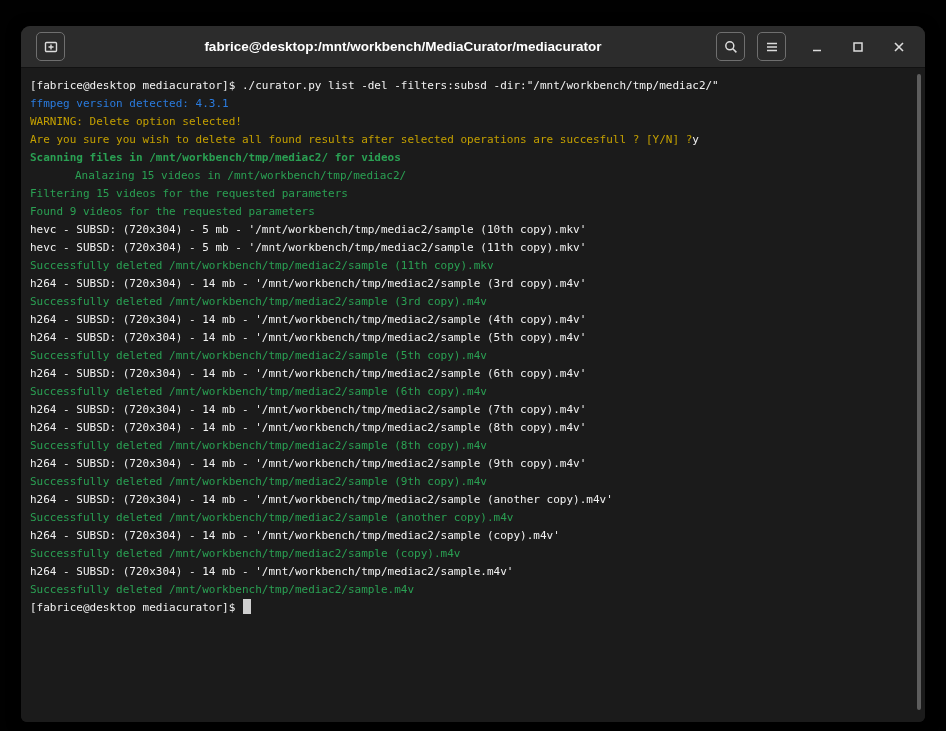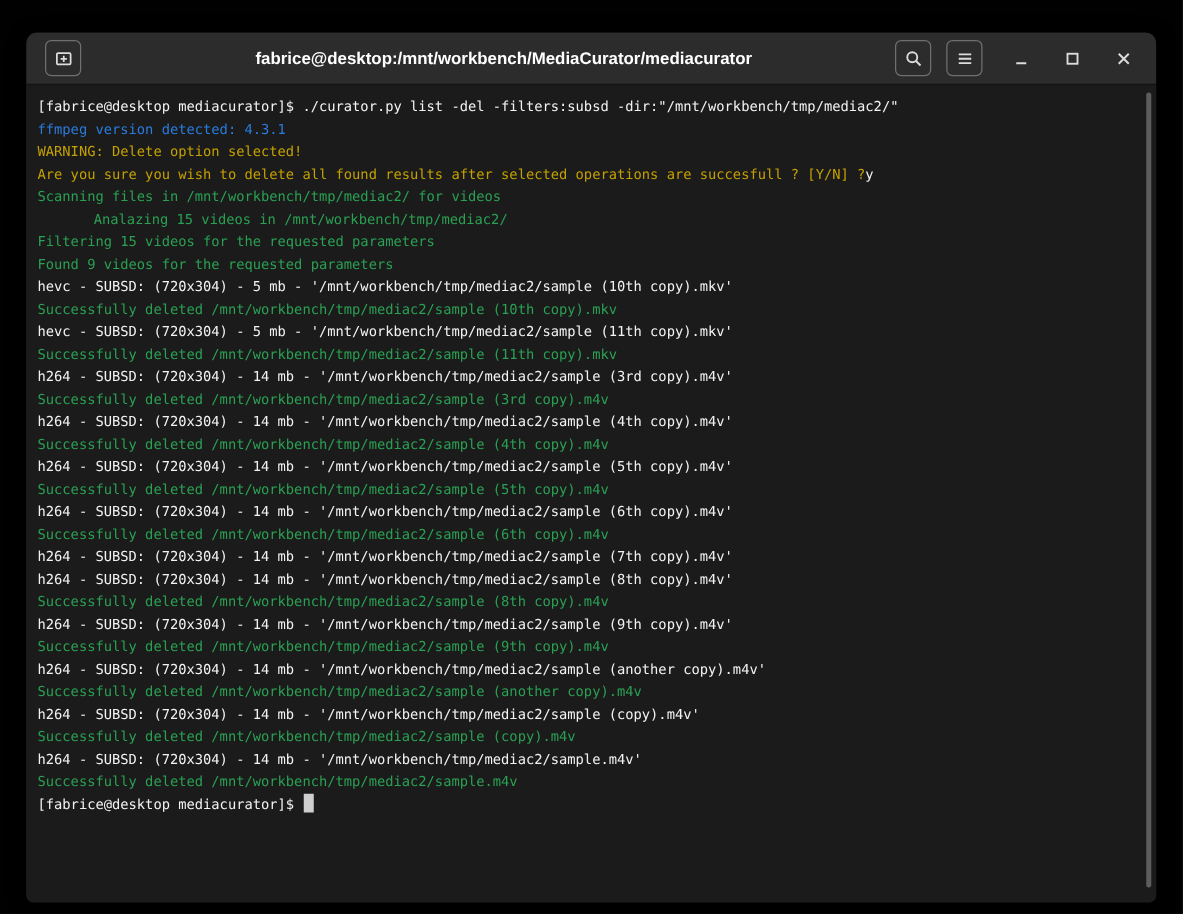--- a/index.html
+++ b/index.html
@@ -134,32 +134,30 @@
       </button>
     </div>
   </div>
 
   <div class="terminal">
     <div>
         <div class="line"><span style="color: var(--fg);">[fabrice@desktop mediacurator]$ ./curator.py list -del -filters:subsd -dir:"/mnt/workbench/tmp/mediac2/"</span></div>
         <div class="line"><span style="color: var(--blue);">ffmpeg version detected: 4.3.1</span></div>
         <div class="line"><span style="color: var(--yellow);">WARNING: Delete option selected!</span></div>
         <div class="line"><span style="color: var(--yellow);">Are you sure you wish to delete all found results after selected operations are succesfull ? [Y/N] ?</span><span style="color: var(--fg);">y</span></div>
-        <div class="line"><span style="color: var(--green);">Scanning files in /mnt/workbench/tmp/mediac2/ for videos</span></div>
+        <div class="line"><span style="color: var(--green); font-weight: bold;">Scanning files in /mnt/workbench/tmp/mediac2/ for videos</span></div>
         <div class="line"><span style="color: var(--green); margin-left: 45px;">Analazing 15 videos in /mnt/workbench/tmp/mediac2/</span></div>
         <div class="line"><span style="color: var(--green);">Filtering 15 videos for the requested parameters</span></div>
         <div class="line"><span style="color: var(--green);">Found 9 videos for the requested parameters</span></div>
         <div class="line"><span style="color: var(--fg);">hevc - SUBSD: (720x304) - 5 mb - '/mnt/workbench/tmp/mediac2/sample (10th copy).mkv'</span></div>
-        <div class="line"><span style="color: var(--green);">Successfully deleted /mnt/workbench/tmp/mediac2/sample (10th copy).mkv</span></div>
         <div class="line"><span style="color: var(--fg);">hevc - SUBSD: (720x304) - 5 mb - '/mnt/workbench/tmp/mediac2/sample (11th copy).mkv'</span></div>
         <div class="line"><span style="color: var(--green);">Successfully deleted /mnt/workbench/tmp/mediac2/sample (11th copy).mkv</span></div>
         <div class="line"><span style="color: var(--fg);">h264 - SUBSD: (720x304) - 14 mb - '/mnt/workbench/tmp/mediac2/sample (3rd copy).m4v'</span></div>
         <div class="line"><span style="color: var(--green);">Successfully deleted /mnt/workbench/tmp/mediac2/sample (3rd copy).m4v</span></div>
         <div class="line"><span style="color: var(--fg);">h264 - SUBSD: (720x304) - 14 mb - '/mnt/workbench/tmp/mediac2/sample (4th copy).m4v'</span></div>
-        <div class="line"><span style="color: var(--green);">Successfully deleted /mnt/workbench/tmp/mediac2/sample (4th copy).m4v</span></div>
         <div class="line"><span style="color: var(--fg);">h264 - SUBSD: (720x304) - 14 mb - '/mnt/workbench/tmp/mediac2/sample (5th copy).m4v'</span></div>
         <div class="line"><span style="color: var(--green);">Successfully deleted /mnt/workbench/tmp/mediac2/sample (5th copy).m4v</span></div>
         <div class="line"><span style="color: var(--fg);">h264 - SUBSD: (720x304) - 14 mb - '/mnt/workbench/tmp/mediac2/sample (6th copy).m4v'</span></div>
         <div class="line"><span style="color: var(--green);">Successfully deleted /mnt/workbench/tmp/mediac2/sample (6th copy).m4v</span></div>
         <div class="line"><span style="color: var(--fg);">h264 - SUBSD: (720x304) - 14 mb - '/mnt/workbench/tmp/mediac2/sample (7th copy).m4v'</span></div>
         <div class="line"><span style="color: var(--fg);">h264 - SUBSD: (720x304) - 14 mb - '/mnt/workbench/tmp/mediac2/sample (8th copy).m4v'</span></div>
         <div class="line"><span style="color: var(--green);">Successfully deleted /mnt/workbench/tmp/mediac2/sample (8th copy).m4v</span></div>
         <div class="line"><span style="color: var(--fg);">h264 - SUBSD: (720x304) - 14 mb - '/mnt/workbench/tmp/mediac2/sample (9th copy).m4v'</span></div>
         <div class="line"><span style="color: var(--green);">Successfully deleted /mnt/workbench/tmp/mediac2/sample (9th copy).m4v</span></div>
         <div class="line"><span style="color: var(--fg);">h264 - SUBSD: (720x304) - 14 mb - '/mnt/workbench/tmp/mediac2/sample (another copy).m4v'</span></div>

